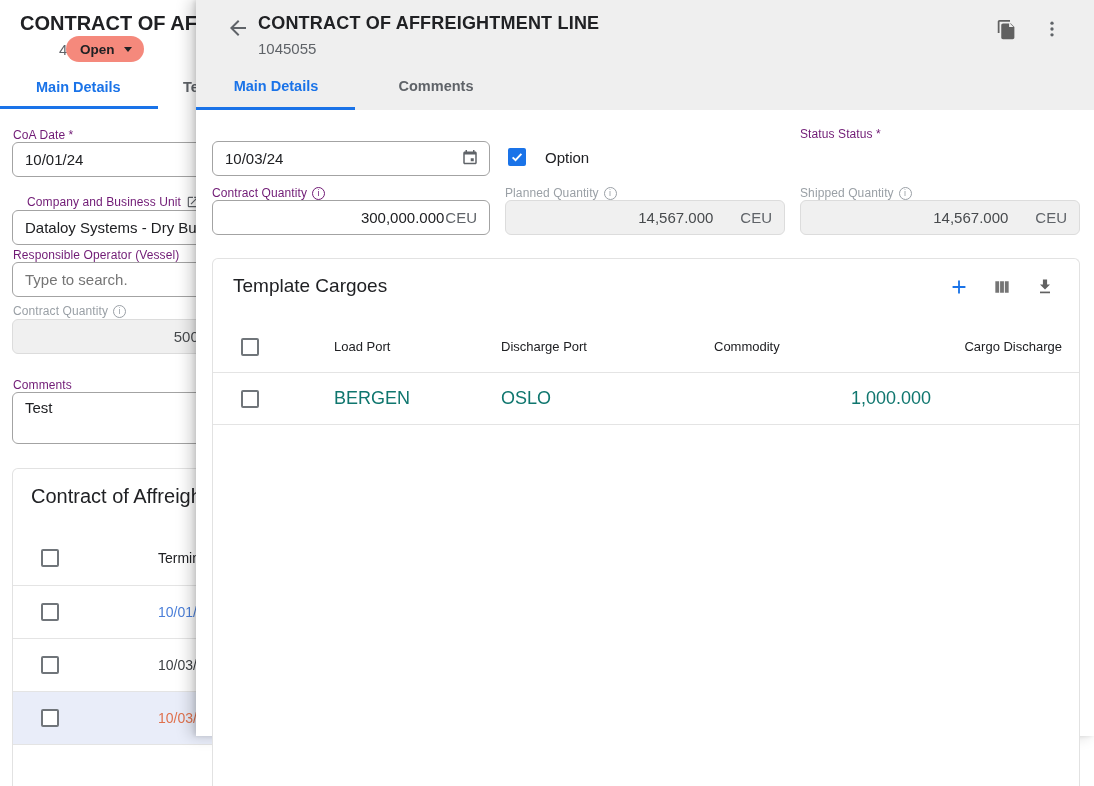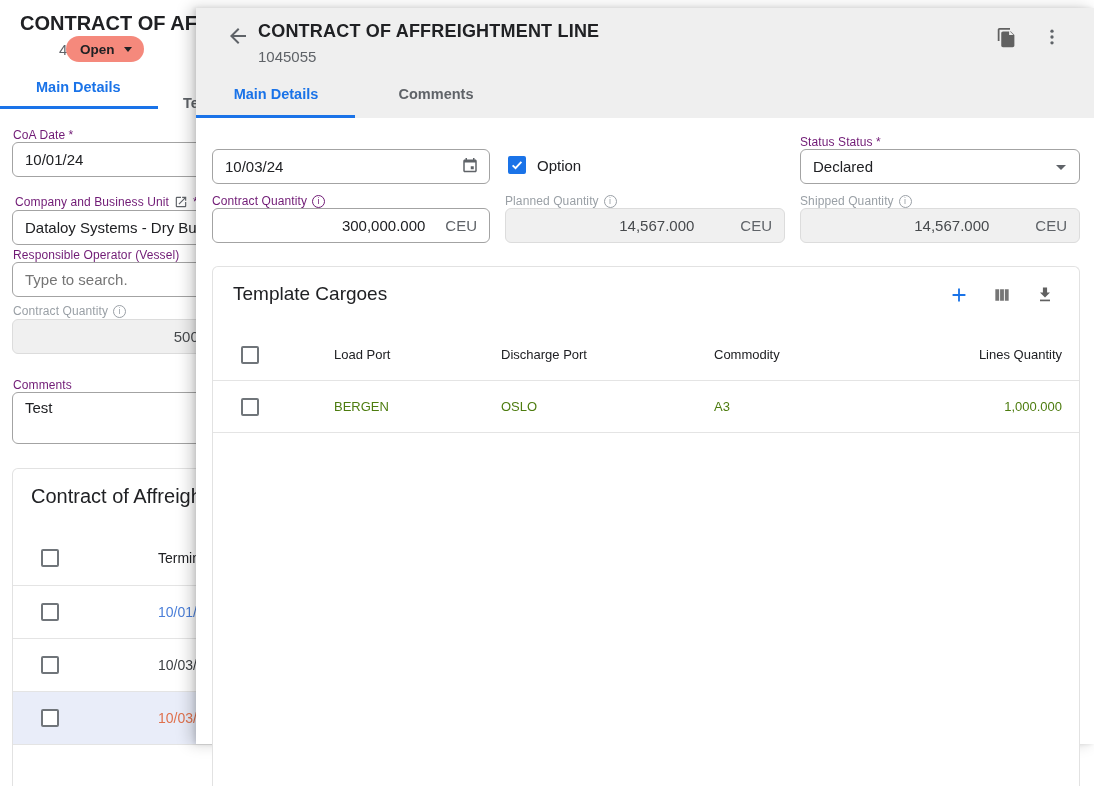--- a/index.html
+++ b/index.html
@@ -8,77 +8,77 @@
   .viewport { position:relative; width:1094px; height:786px; overflow:hidden; }
 
   
   .fld-label { position:absolute; font-size:12px; color:#701a75; letter-spacing:.1px; white-space:nowrap; display:flex; align-items:center; gap:5px; }
   .fld-label.dim { color:#9aa0a6; }
   .tbox { position:absolute; height:35px; border:1px solid #a3a3a3; border-radius:6px; background:#fff;
     font-size:15px; color:#202124; padding:0 12px; display:flex; align-items:center; font-family:"Liberation Sans",sans-serif; }
   input.tbox { display:block; line-height:33px; width:100%; }
   .tbox.disabled { background:#f0f0f0; border-color:#dcdcdc; color:#474a4d;gap:26px; }
   .tbox.num { justify-content:flex-end; }
-  .unit { color:#5f6368; margin-left:20px; }
+  .unit { color:#5f6368; margin-left:1px; }
   .info-icon { display:inline-flex; width:13px; height:13px; border:1px solid currentColor; border-radius:50%;
     font-size:9px; line-height:11px; align-items:center; justify-content:center; font-style:normal; flex:0 0 auto; }
   .cb { width:18px; height:18px; border:2px solid #70757a; border-radius:2px; background:#fff; flex:0 0 auto; }
   .cb.checked { background:#1a73e8; border-color:#1a73e8; display:flex; align-items:center; justify-content:center; }
   .caret-down { width:0; height:0; border-left:5px solid transparent; border-right:5px solid transparent; border-top:5px solid #5f6368; }
   .card { position:absolute; background:#fff; border:1px solid #e2e2e2; border-radius:6px; }
   .tr { display:grid; align-items:center; border-bottom:1px solid #e4e4e4; }
   .th { font-size:13px; font-weight:normal; color:#202124; }
-  .td { font-size:13px; color:#4d7c0f; }
+  .td { font-size:18px; color:#0f766e; }
   .cell-check { padding-left:28px; display:flex; align-items:center; }
 
   
   .left-panel { position:absolute; left:0; top:0; width:700px; height:786px; background:#fff; }
   .lp-title { position:absolute; left:20px; top:12px; font-size:20px; font-weight:bold; white-space:nowrap; }
   .lp-id { position:absolute; left:20px; top:41px; font-size:15px; color:#5f6368;margin-left:39px; }
   .chip { position:absolute; left:66px; top:36px; height:26px; border-radius:13px; background:#f5897c;
     display:flex; align-items:center; padding:0 12px 0 14px; gap:9px; cursor:pointer; }
   .chip-label { font-size:13.5px; font-weight:bold; color:#202124; }
   .chip .caret-down { border-top-color:#202124; border-left-width:4.5px; border-right-width:4.5px; }
   .lp-tab1 { position:absolute; left:36px; top:79px; font-size:14.5px; font-weight:bold; color:#1a73e8; }
-  .lp-tab2 { position:absolute; left:183px; top:79px; font-size:14.5px; font-weight:bold; color:#5f6368;margin-top:16px; }
+  .lp-tab2 { position:absolute; left:183px; top:79px; font-size:14.5px; font-weight:bold; color:#5f6368; }
   .lp-indicator { position:absolute; left:0; top:106px; width:158px; height:3px; background:#1a73e8; }
   .lp-l1 { left:13px; top:128px; } .lp-f1 { left:12px; top:142px; width:420px; }
-  .lp-l2 { left:15px; top:195px; } .lp-f2 { left:12px; top:210px; width:420px; }
+  .lp-l2 { left:27px; top:195px; } .lp-f2 { left:12px; top:210px; width:420px; }
   .lp-l3 { left:13px; top:248px; } .lp-f3 { left:12px; top:262px; width:420px; }
   .lp-l4 { left:13px; top:304px; } .lp-f4 { left:12px; top:319px; width:295px; padding-right:13px; }
   .lp-l5 { left:13px; top:378px; }
   .lp-comments { position:absolute; left:12px; top:392px; width:430px; height:52px; border:1px solid #a3a3a3;
     border-radius:6px; font-size:15px; color:#202124; padding:6px 12px; resize:none; font-family:"Liberation Sans",sans-serif; }
   .lines-card { left:12px; top:468px; width:440px; height:360px; border-bottom:none; border-bottom-left-radius:0; border-bottom-right-radius:0; }
   .lines-title { position:absolute; left:18px; top:16px; font-size:20px; white-space:nowrap; color:#202124; }
   .lines-table { position:absolute; left:0; top:62px; width:100%; }
   .lines-table .tr { grid-template-columns:132px 1fr; height:53px; }
   .lines-table .tr.head { height:55px; }
   .lines-table .cell-date { padding-left:13px; font-size:14px; white-space:nowrap; }
   .tr.selected { background:#e9edf9; }
 
   
-  .overlay { position:absolute; left:196px; top:8px; width:898px; height:736px; background:#fff;
+  .overlay { position:absolute; left:196px; top:0; width:898px; height:736px; background:#fff;
     box-shadow:-6px 0 14px rgba(0,0,0,.18), -2px 0 4px rgba(0,0,0,.10); }
   .ov-header { position:absolute; left:0; top:0; width:100%; height:110px; background:#efefef; }
   .back-btn { position:absolute; left:30px; top:16px; width:24px; height:24px; cursor:pointer; }
   .ov-title { position:absolute; left:62px; top:13px; font-size:18px; font-weight:bold; letter-spacing:.2px; white-space:nowrap; }
   .ov-subtitle { position:absolute; left:62px; top:40px; font-size:15px; color:#5f6368; }
   .hdr-icons { position:absolute; right:30px; top:17px; display:flex; gap:22px; align-items:center; }
   .icon-btn { width:24px; height:24px; cursor:pointer; display:flex; align-items:center; justify-content:center; }
   .ov-tabs { position:absolute; left:0; bottom:0; height:48px; display:flex; }
   .ov-tab { width:160px; display:flex; align-items:center; justify-content:center; font-size:14.5px; font-weight:bold; color:#5f6368; cursor:pointer; }
   .ov-tab.active { color:#1a73e8; }
   .ov-indicator { position:absolute; left:0; bottom:0; width:159px; height:3px; background:#1a73e8; }
   
   .c1 { left:16px; width:278px; } .c2 { left:309px; width:280px; } .c3 { left:604px; width:280px; }
   .r1l { top:127px; } .r1f { top:141px; } .r2l { top:186px; } .r2f { top:200px; }
   .cal-icon { position:absolute; right:10px; top:50%; transform:translateY(-50%); }
   .select-caret { position:absolute; right:13px; top:50%; transform:translateY(-40%); }
-  .opt-wrap { position:absolute; left:312px; top:148px; display:flex; align-items:center; gap:11px; }
+  .opt-wrap { position:absolute; left:312px; top:148px; display:flex; align-items:center; gap:19px; }
   .opt-label { font-size:15px; color:#202124; }
 
   .tc-card { left:16px; top:258px; width:868px; height:600px; border-bottom:none; }
   .tc-title { position:absolute; left:20px; top:16px; font-size:19px; color:#202124; white-space:nowrap; }
   .tc-icons { position:absolute; right:22px; top:16px; display:flex; gap:19px; align-items:center; }
   .tc-table { position:absolute; left:0; top:62px; width:100%; }
   .tc-table .tr { grid-template-columns:105px 167px 213px 250px 1fr; height:52px; }
   .cell-pad { padding-left:16px; }
   .cell-right { padding-right:17px; text-align:right; }
 </style>
@@ -200,24 +200,20 @@
     <div class="opt-wrap">
       <span class="cb checked">
         <svg width="14" height="14" viewBox="0 0 24 24">
             <path fill="none" stroke="#fff" stroke-width="3.2" d="M4.5 12.5l5 5 10-11"></path>
           </svg>
       </span>
       <span class="opt-label">Option</span>
     </div>
 
     <div class="fld-label c3 r1l">Status Status *</div>
-    <div class="tbox c3 r1f">
-      <span>Declared</span>
-      <span class="select-caret caret-down"></span>
-    </div>
 
     <div class="fld-label c1 r2l">
       <span>Contract Quantity</span>
       <i class="info-icon">i</i>
     </div>
     <div class="tbox num c1 r2f">
       <span>300,000.000</span>
       <span class="unit">CEU</span>
     </div>
 
@@ -260,28 +256,27 @@
         </div>
       </div>
       <div class="tc-table">
         <div class="tr">
           <div class="cell-check">
               <span class="cb"></span>
             </div>
           <div class="cell-pad th">Load Port</div>
           <div class="cell-pad th">Discharge Port</div>
           <div class="cell-pad th">Commodity</div>
-          <div class="cell-right th">Lines Quantity</div>
+          <div class="cell-right th">Cargo Discharge</div>
         </div>
         <div class="tr">
           <div class="cell-check">
               <span class="cb"></span>
             </div>
           <div class="cell-pad td">BERGEN</div>
           <div class="cell-pad td">OSLO</div>
-          <div class="cell-pad td">A3</div>
           <div class="cell-right td">1,000.000</div>
         </div>
       </div>
     </div>
   </div>
 
 </div>
 
 </body></html>

